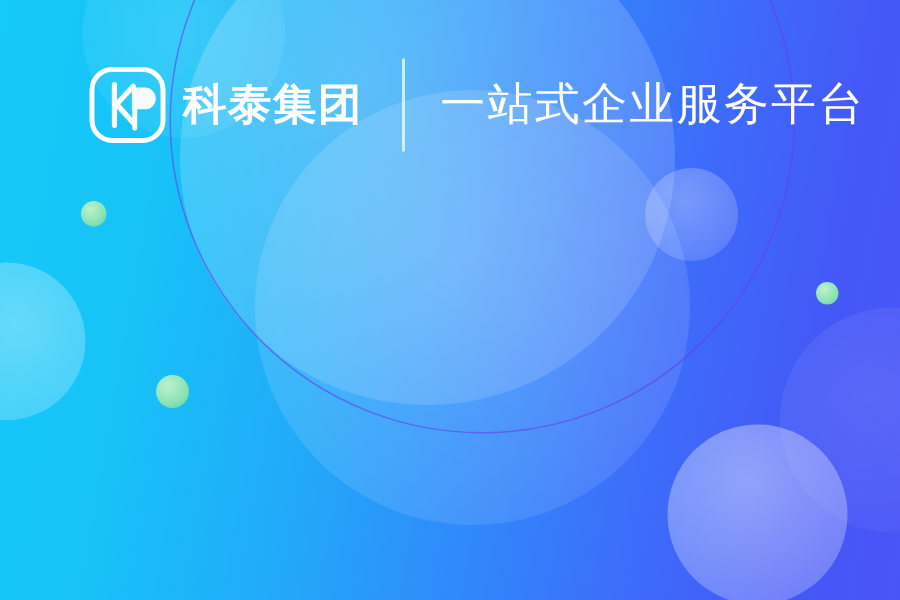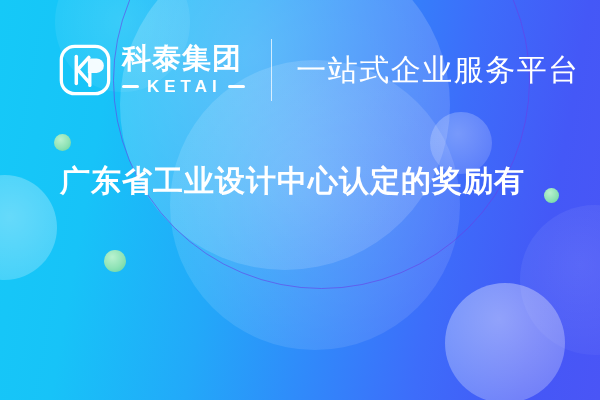--- a/index.html
+++ b/index.html
@@ -197,33 +197,27 @@
     <div class="logo-block">
       <svg class="logo-mark" viewBox="0 0 60 60">
         <rect x="5.5" y="5.5" width="49" height="49" rx="14" ry="14" fill="none" stroke="#ffffff" stroke-width="3.4"></rect>
         <path d="M21 16 L21 44" stroke="#ffffff" stroke-width="3.6" stroke-linecap="round" fill="none"></path>
         <path d="M34 17 L22.5 29.5 L34.5 43" stroke="#ffffff" stroke-width="3.6" stroke-linecap="round" stroke-linejoin="round" fill="none"></path>
         <path d="M33 18 L42 18 A7.5 7.5 0 0 1 42 33 L33 33 Z" fill="#ffffff" opacity="0.95"></path>
         <path d="M35 33 L35 46" stroke="#ffffff" stroke-width="3.4" stroke-linecap="round" fill="none"></path>
       </svg>
       <div class="logo-words">
         <div class="logo-cn">科泰集团</div>
-        <div class="logo-en-row">
-          <span class="rule"></span>
-          <span class="logo-en">KETAI</span>
-          <span class="rule"></span>
-        </div>
       </div>
     </div>
 
     <div class="divider"></div>
 
     <div class="slogan-block">
       <div class="slogan-main">一站式企业服务平台</div>
     </div>
 
   </div>
 
   <div class="headline">
-    <span class="line">广东省工业设计中心认定的奖励有</span>
   </div>
 
 </div>
 
 </body></html>

